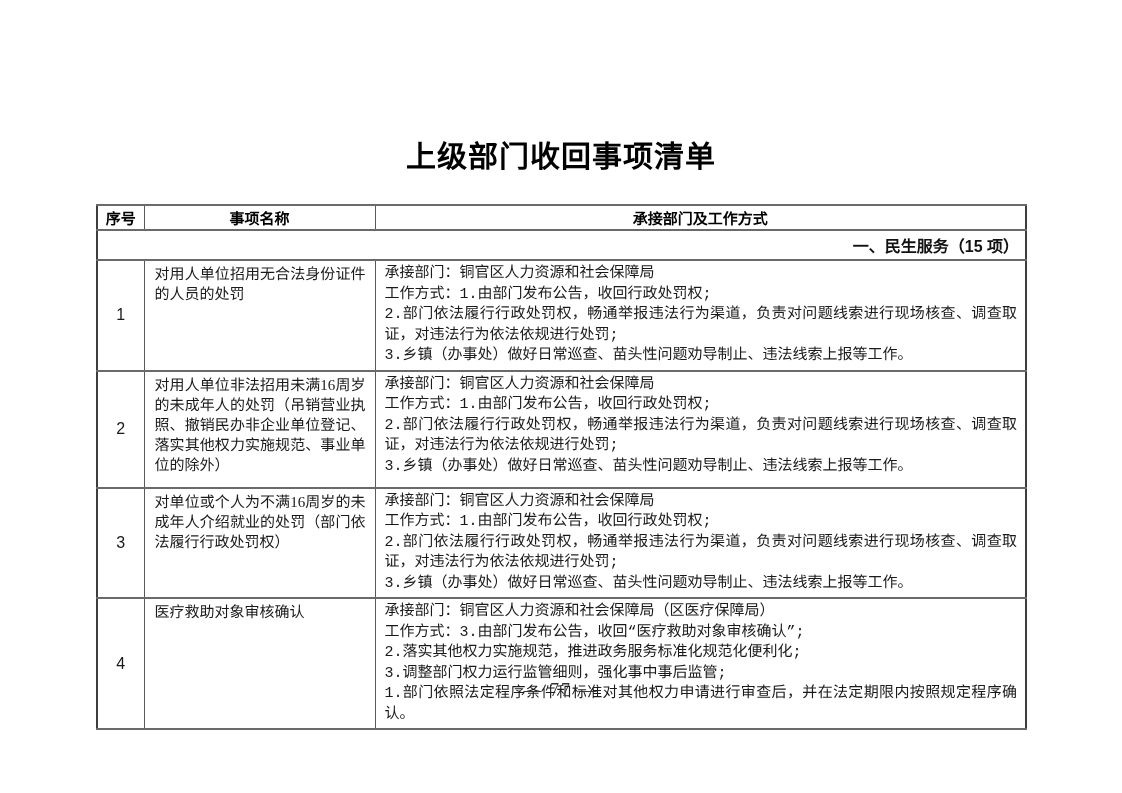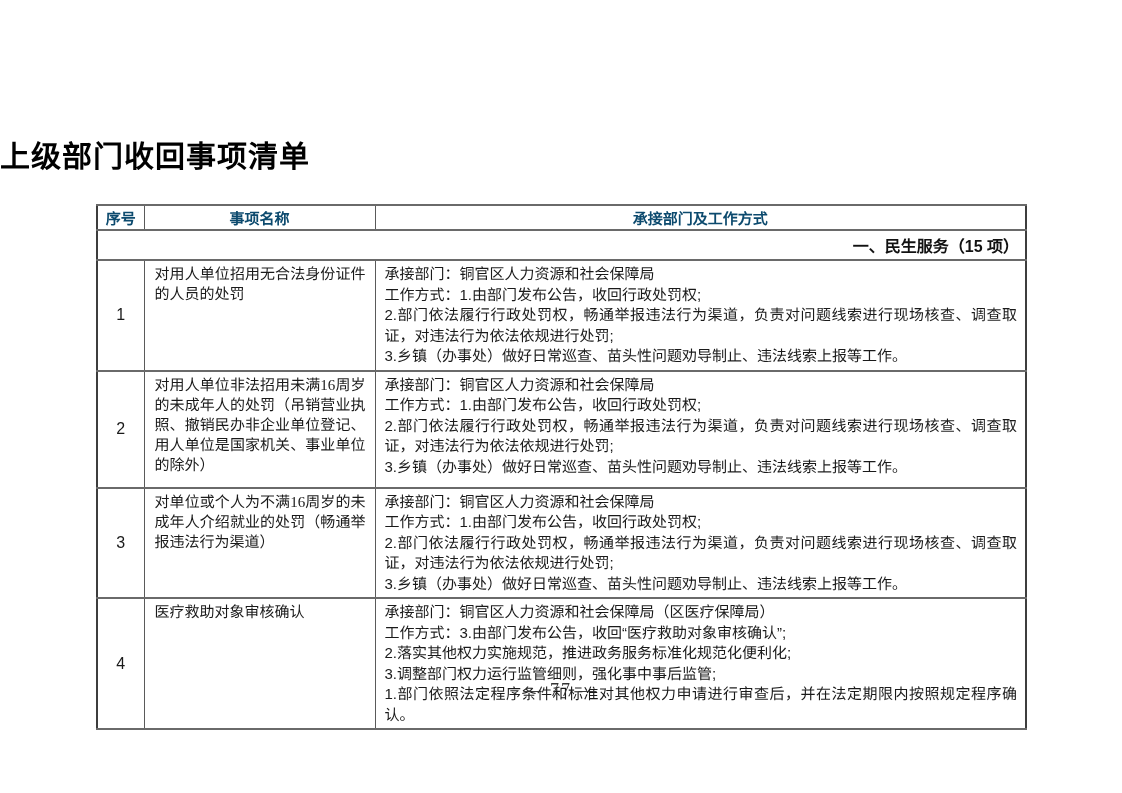--- a/index.html
+++ b/index.html
@@ -13,20 +13,21 @@
     position: relative;
     overflow: hidden;
     font-family: "Liberation Sans", "DejaVu Sans", sans-serif;
     color: #1a1a1a;
   }
   .doc-title {
     position: absolute;
     top: 132px;
     left: 0;
     width: 1122px;
+    text-align: center;
     font-family: "Liberation Serif", "DejaVu Serif", serif;
     font-weight: 700;
     font-size: 30px;
     letter-spacing: 1px;
     color: #000000;
   }
   table.doc-table {
     position: absolute;
     left: 96px;
     top: 204px;
@@ -49,21 +50,21 @@
   .doc-table col.col-name  { width: 231px; }
   .doc-table col.col-dept  { width: 651px; }
 
   .doc-table thead th {
     height: 24px;
     font-size: 15px;
     font-weight: 700;
     text-align: center;
     vertical-align: middle;
     padding: 1px 4px;
-    color: #0c4a6e;
+    color: #000000;
     margin-top: 28px;
   }
   tr.section-row td {
     height: 28px;
     font-size: 16px;
     font-weight: 700;
     text-align: right;
     vertical-align: middle;
     padding: 2px 6px;
     color: #111;
@@ -76,21 +77,21 @@
   }
   td.c-name {
     font-family: "Liberation Serif", "DejaVu Serif", serif;
     font-size: 15px;
     line-height: 20px;
     text-align: justify;
     text-justify: inter-character;
     padding: 3px 9px 12px 10px;
   }
   td.c-detail {
-    font-family: Liberation Sans, sans-serif;
+    font-family: Liberation Mono, monospace;
     font-size: 15px;
     line-height: 20.5px;
     padding: 3px 8px 3px 9px;
   }
   td.c-detail .dline {
     text-align: justify;
     text-justify: inter-character;
   }
   tr.item-row-1, tr.item-row-2, tr.item-row-3 { height: 102px; }
   tr.item-row-4 { height: 120px; }
@@ -136,32 +137,32 @@
       <td class="c-detail">
         <div class="dline">承接部门：铜官区人力资源和社会保障局</div>
         <div class="dline">工作方式：1.由部门发布公告，收回行政处罚权;</div>
         <div class="dline">2.部门依法履行行政处罚权，畅通举报违法行为渠道，负责对问题线索进行现场核查、调查取证，对违法行为依法依规进行处罚;</div>
         <div class="dline">3.乡镇（办事处）做好日常巡查、苗头性问题劝导制止、违法线索上报等工作。</div>
       </td>
     </tr>
 
     <tr class="item-row-2">
       <td class="c-no">2</td>
-      <td class="c-name">对用人单位非法招用未满16周岁的未成年人的处罚（吊销营业执照、撤销民办非企业单位登记、用人单位是国家机关、事业单位的除外）</td>
+      <td class="c-name">对用人单位非法招用未满16周岁的未成年人的处罚（吊销营业执照、撤销民办非企业单位登记、落实其他权力实施规范、事业单位的除外）</td>
       <td class="c-detail">
         <div class="dline">承接部门：铜官区人力资源和社会保障局</div>
         <div class="dline">工作方式：1.由部门发布公告，收回行政处罚权;</div>
         <div class="dline">2.部门依法履行行政处罚权，畅通举报违法行为渠道，负责对问题线索进行现场核查、调查取证，对违法行为依法依规进行处罚;</div>
         <div class="dline">3.乡镇（办事处）做好日常巡查、苗头性问题劝导制止、违法线索上报等工作。</div>
       </td>
     </tr>
 
     <tr class="item-row-3">
       <td class="c-no">3</td>
-      <td class="c-name">对单位或个人为不满16周岁的未成年人介绍就业的处罚（畅通举报违法行为渠道）</td>
+      <td class="c-name">对单位或个人为不满16周岁的未成年人介绍就业的处罚（部门依法履行行政处罚权）</td>
       <td class="c-detail">
         <div class="dline">承接部门：铜官区人力资源和社会保障局</div>
         <div class="dline">工作方式：1.由部门发布公告，收回行政处罚权;</div>
         <div class="dline">2.部门依法履行行政处罚权，畅通举报违法行为渠道，负责对问题线索进行现场核查、调查取证，对违法行为依法依规进行处罚;</div>
         <div class="dline">3.乡镇（办事处）做好日常巡查、苗头性问题劝导制止、违法线索上报等工作。</div>
       </td>
     </tr>
 
     <tr class="item-row-4">
       <td class="c-no">4</td>

